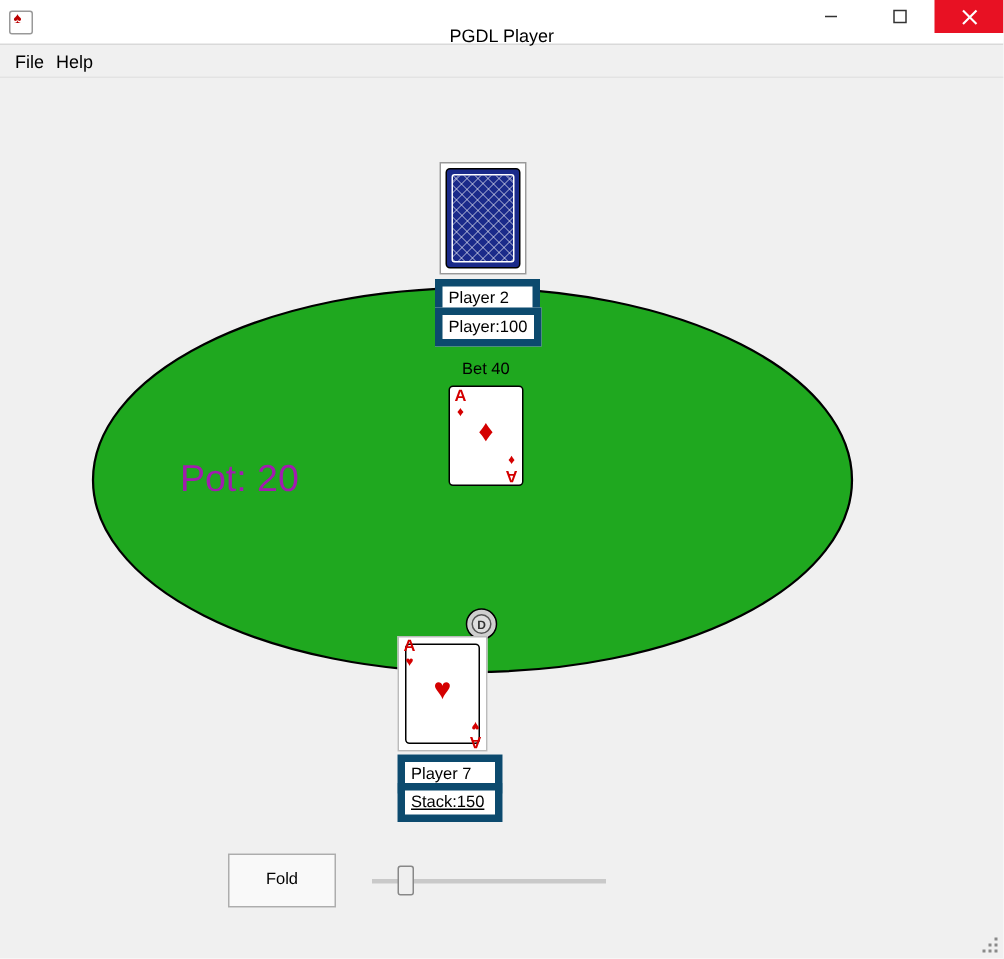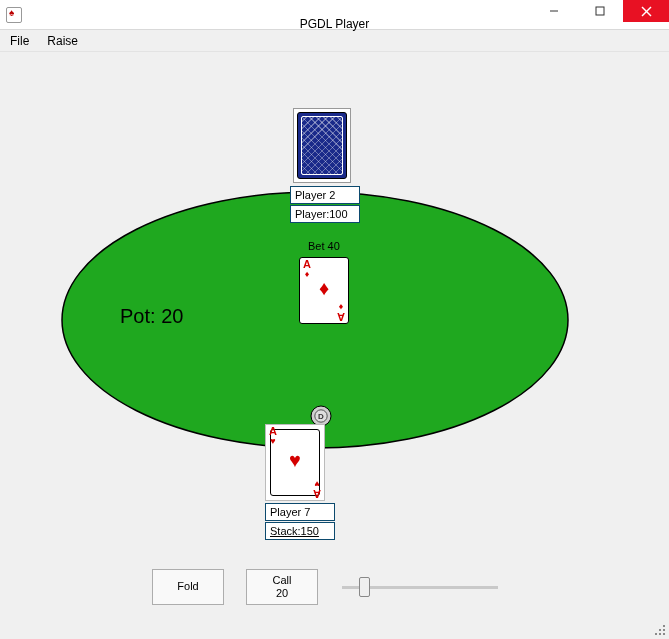--- a/index.html
+++ b/index.html
@@ -10,21 +10,21 @@
   .titlebar { height:30px; background:#fff; border-bottom:1px solid #d9d9d9; display:flex; align-items:center; position:relative; }
   .titlebar .app-icon { width:16px; height:16px; margin-left:6px; background:#fff; border:1px solid #999; border-radius:2px; position:relative; }
   .titlebar .app-icon::after { content:"♠"; font-size:10px; color:#b00; position:absolute; left:2px; top:-1px; }
   .titlebar .title { position:absolute; left:0; right:0; text-align:center; font-size:12px; pointer-events:none;margin-top:18px; }
   .titlebar .win-controls { position:absolute; right:0; top:0; height:22px; display:flex; }
   .win-btn { width:46px; height:22px; display:flex; align-items:center; justify-content:center; background:#fff; }
   .win-btn.close { background:#e81123; color:#fff; }
   .win-btn svg { display:block; }
 
   
-  .menubar { height:22px; background:#f0f0f0; border-bottom:1px solid #e3e3e3; display:flex; align-items:center; padding-left:10px; gap:18px; font-size:12px;text-align:right; }
+  .menubar { height:22px; background:#f0f0f0; border-bottom:1px solid #e3e3e3; display:flex; align-items:center; padding-left:10px; gap:8px; font-size:12px;text-align:right; }
   .menubar .menu-item { cursor:default; }
 
   
   .client { position:relative; width:100%; height:calc(100% - 52px); background:#f0f0f0; }
   .inner { position:absolute; left:10px; right:10px; top:8px; bottom:8px; background:#f0f0f0; }
 
   
   .grip { position:absolute; right:2px; bottom:2px; width:14px; height:14px; }
   .grip svg { display:block; }
 
@@ -43,25 +43,25 @@
   
   .cardback-wrap { position:absolute; background:#fff; border:1px solid #999; padding:3px; }
   .cardback { width:50px; height:67px; background:#1a2a8a; border:1px solid #000; border-radius:3px; position:relative; overflow:hidden; }
   .cardback::before { content:""; position:absolute; inset:3px; border:1px solid #fff; border-radius:2px;
     background-image:
       repeating-linear-gradient(45deg, rgba(255,255,255,.35) 0 1px, transparent 1px 5px),
       repeating-linear-gradient(-45deg, rgba(255,255,255,.35) 0 1px, transparent 1px 5px);
   }
 
   
-  .infobox { position:absolute; background:#fff; border:1px solid #0c4a6e; font-size:11px; padding:2px 4px; min-width:70px; }
+  .infobox { position:absolute; background:#fff; border:5px solid #0c4a6e; font-size:11px; padding:2px 4px; min-width:70px; }
   .infobox + .infobox { }
 
   
-  .pot { position:absolute; font-size:20px; color:#000000; }
+  .pot { position:absolute; font-size:25px; color:#a21caf; }
 
   
   .betlabel { position:absolute; font-size:11px; }
 
   
   .dealer { position:absolute; width:22px; height:22px; }
   .dealer svg { width:100%; height:100%; }
 
   
   .actions { position:absolute; bottom:26px; left:110px; display:flex; gap:22px; align-items:center;padding-left:32px; }
@@ -97,21 +97,21 @@
       <svg width="11" height="11">
           <line x1="1" y1="1" x2="10" y2="10" stroke="#fff" stroke-width="1.4"></line>
           <line x1="10" y1="1" x2="1" y2="10" stroke="#fff" stroke-width="1.4"></line>
         </svg>
     </div>
   </div>
 </div>
 
 <div class="menubar">
   <span class="menu-item">File</span>
-  <span class="menu-item">Raise</span>
+  <span class="menu-item">Help</span>
 </div>
 
 <div class="client">
   <div class="inner">
 
     <div class="table">
       <svg viewBox="0 0 510 260">
         <ellipse cx="255" cy="130" rx="253" ry="128" fill="#1fa81f" stroke="#000" stroke-width="1.5"></ellipse>
       </svg>
     </div>
@@ -147,24 +147,20 @@
         <div class="rank-br"><span>A</span><span class="mini">♥</span></div>
       </div>
     </div>
     <div class="infobox" style="left:255px; top:443px;">Player 7</div>
     <div class="infobox" style="left:255px; top:462px;text-decoration:underline;">Stack:150</div>
 
     <div class="actions">
       <div class="actbtn">
         <span>Fold</span>
       </div>
-      <div class="actbtn">
-        <span>Call</span>
-        <span class="line2">20</span>
-      </div>
       <div class="slider-wrap">
         <input type="range" class="slider" value="12" min="0" max="100" style="">
       </div>
     </div>
 
   </div>
 
   <div class="grip">
     <svg viewBox="0 0 14 14">
       <g fill="#8a8a8a">

